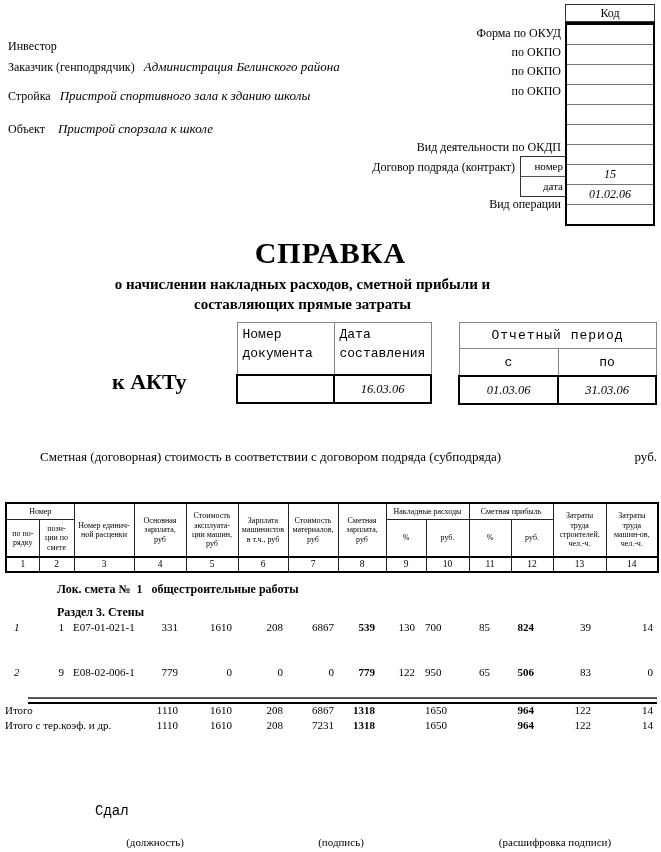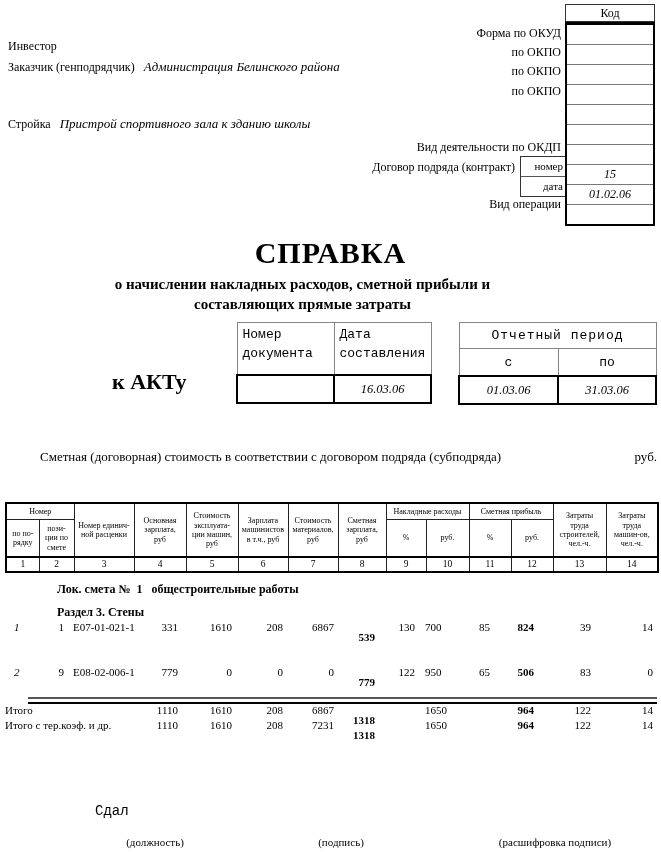--- a/index.html
+++ b/index.html
@@ -52,21 +52,21 @@
         grid-template-columns:33px 35px 60px 52px 52px 50px 50px 48px 40px 43px 42px 42px 53px 52px;
         font-size:11px;white-space:nowrap;}
   .grow span{overflow:visible;}
   .c1{font-style:italic;text-align:left;padding-left:9px;}
   .c2{text-align:right;padding-right:9px;}
   .c3{text-align:left;}
   .c4{text-align:right;padding-right:7px;}
   .c5{text-align:right;padding-right:5px;}
   .c6{text-align:right;padding-right:4px;}
   .c7{text-align:right;padding-right:3px;}
-  .c8{text-align:right;padding-right:10px;font-weight:bold;margin-top:10px;}
+  .c8{text-align:right;padding-right:10px;font-weight:bold;}
   .c9{text-align:right;padding-right:10px;}
   .c10{padding-right:12px;font-weight:normal;}
   .c11{text-align:right;padding-right:20px;}
   .c12{text-align:right;padding-right:18px;font-weight:bold;}
   .c13{text-align:right;padding-right:14px;}
   .c14{text-align:right;padding-right:4px;}
   .lab{grid-column:span 3;text-align:left;padding-left:0;font-style:normal;}
   .secline{position:absolute;left:52px;font-size:12px;font-weight:bold;white-space:pre;}
   #dblrule{left:28px;top:697px;width:629px;height:3px;border-top:2px solid #555;border-bottom:2px solid #000;}
   
@@ -77,22 +77,25 @@
 <body>
 
 <div id="page">
 
   <div class="abs fld" style="left:8px;top:39px;">
     <span>Инвестор</span>
   </div>
   <div class="abs fld" style="left:8px;top:59px;">
     <span>Заказчик (генподрядчик)</span><span class="val">Администрация Белинского района</span>
   </div>
-  <div class="abs fld" style="left:8px;top:116px;">
+  <div class="abs fld" style="left:8px;top:88px;">
     <span>Стройка</span><span class="val">Пристрой спортивного зала к зданию школы</span>
+  </div>
+  <div class="abs fld" style="left:8px;top:121px;">
+    <span>Объект</span><span class="val" style="margin-left:13px;">Пристрой спорзала к школе</span>
   </div>
 
   <div class="abs rlab" style="right:100px;top:26px;">Форма по ОКУД</div>
   <div class="abs rlab" style="right:100px;top:45px;">по ОКПО</div>
   <div class="abs rlab" style="right:100px;top:64px;">по ОКПО</div>
   <div class="abs rlab" style="right:100px;top:84px;">по ОКПО</div>
   <div class="abs rlab" style="right:100px;top:140px;">Вид деятельности по ОКДП</div>
   <div class="abs rlab" style="right:146px;top:160px;">Договор подряда (контракт)</div>
   <div class="abs rlab" style="right:100px;top:197px;">Вид операции</div>
 

